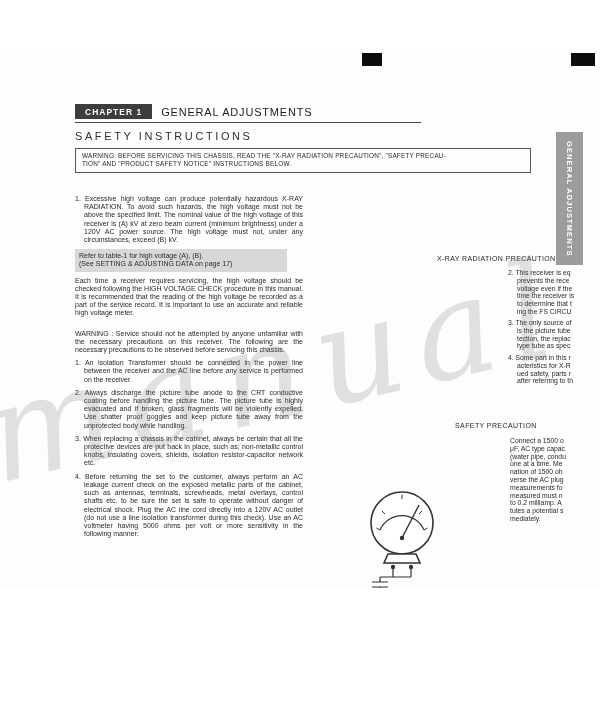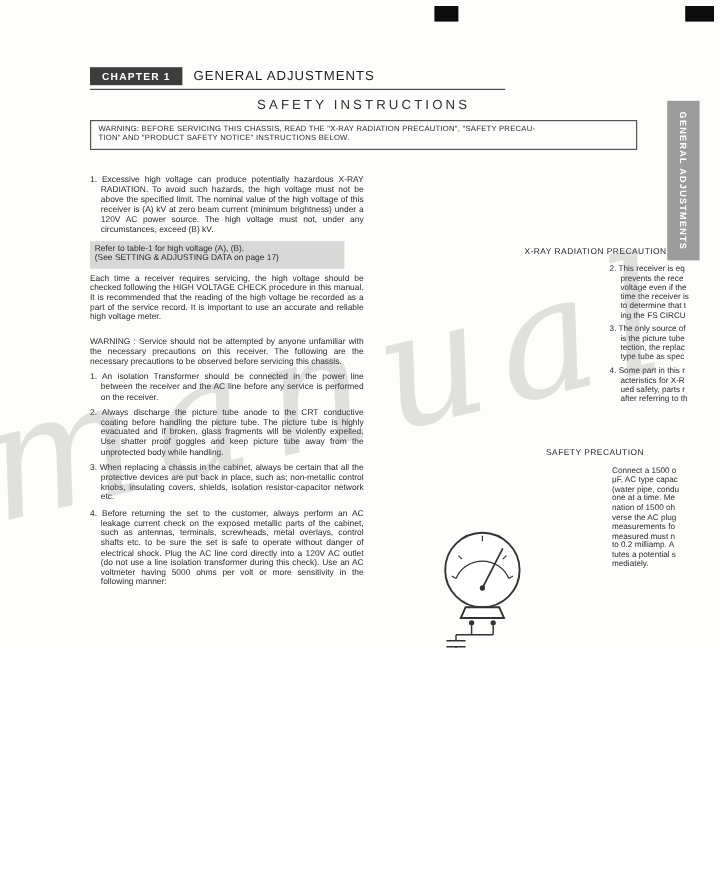--- a/index.html
+++ b/index.html
@@ -1,20 +1,20 @@
 <!DOCTYPE html>
 <html><head>
 <meta charset="utf-8">
 <style>
   * { box-sizing: border-box; }
   html, body { margin: 0; padding: 0; background: #ffffff; }
   .page {
     position: relative; width: 600px; height: 540px;
     background: #fdfdfc; overflow: hidden;
-    font-family: "Liberation Sans", sans-serif; color: #2a2a2a;
+    font-family: "Liberation Sans", sans-serif; color: #2a2a2a; margin-top: 48px;
   }
   .abs { position: absolute; }
   .t { font-size: 7px; line-height: 8.2px; }
   .tr { font-size: 6.8px; line-height: 7.8px; }
   .justify { text-align: justify; }
   .prelines { white-space: pre-line; }
   .hang { padding-left: 9px; text-indent: -9px; }
   .marker { background: #0c0c0c; }
 
   .chapter-row {
@@ -22,21 +22,21 @@
     border-bottom: 1.5px solid #4a4a4a; padding-bottom: 3px;
     display: flex; align-items: center; gap: 9px;
   }
   .chapter-tag {
     background: #3d3d3d; color: #fff; font-size: 8.5px; font-weight: bold;
     letter-spacing: 1px; padding: 3px 10px 2px 10px;
   }
   .chapter-title { font-size: 11px; letter-spacing: .8px; color: #1d1d1d; }
 
   .section-title {
-    left: 75px; top: 82px; width: 456px; text-align: center;
+    left: 75px; top: 82px; width: 456px; 
     font-size: 11px; letter-spacing: 2.6px; color: #2f2f2f;
   }
 
   .warnbox {
     left: 75px; top: 100px; width: 456px;
     border: 1px solid #555; padding: 3px 6px;
     font-size: 6.4px; line-height: 8.4px; letter-spacing: .2px;
   }
 
   .sidetab {

